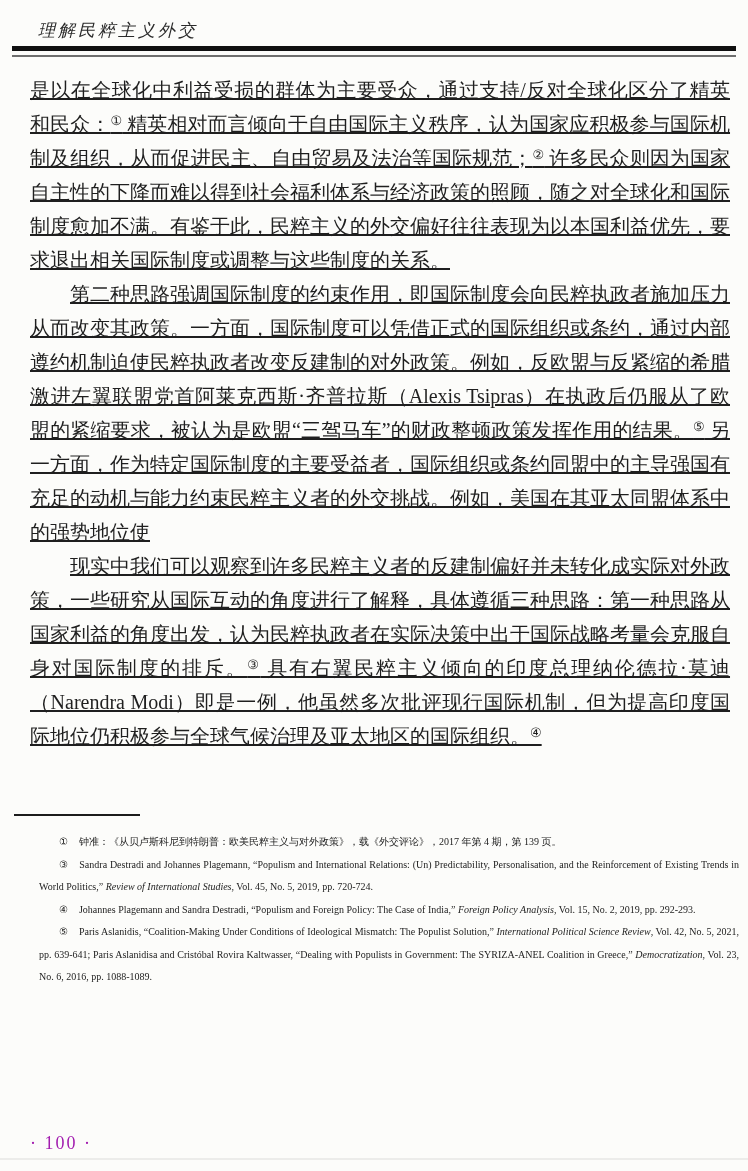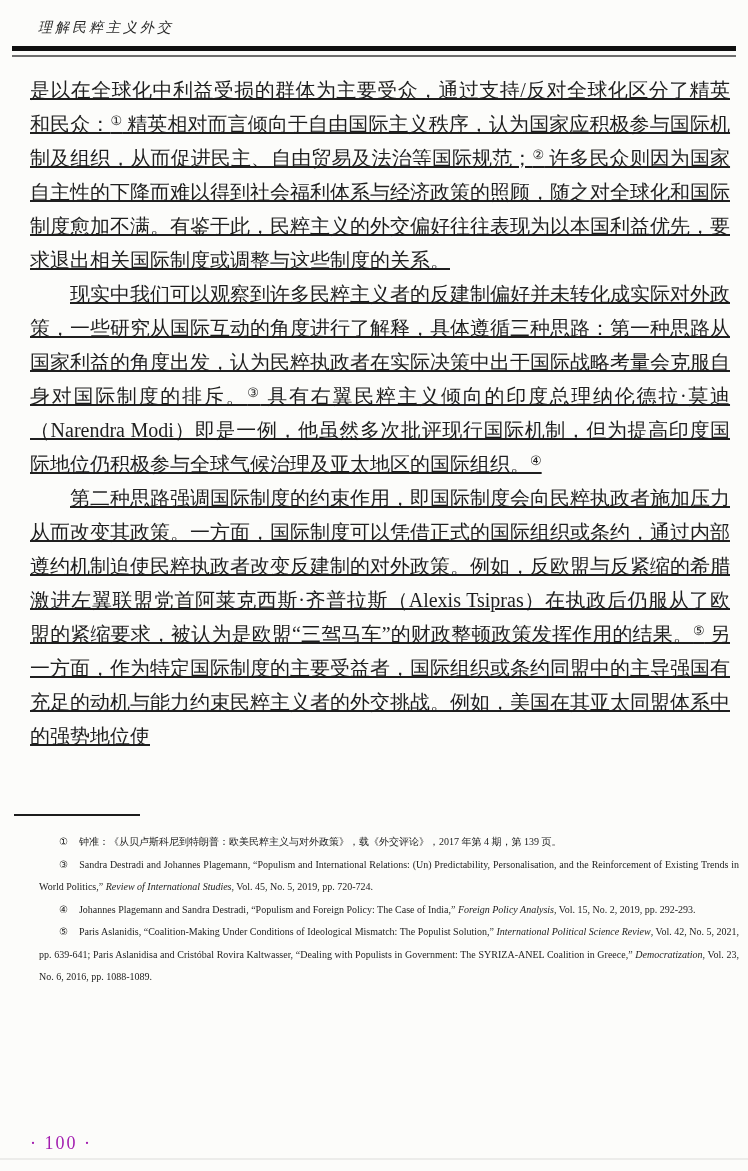--- a/index.html
+++ b/index.html
@@ -7,21 +7,21 @@
     position:relative;
     width:748px;height:1171px;
     margin:0 auto;
     background:#fcfcfa;
     overflow:hidden;
     color:#1f1f1f;
     font-family:"Liberation Serif","DejaVu Serif",serif;
   }
   .running-title{
     position:absolute;top:19px;left:38px;
-    font-size:14px;font-style:italic;letter-spacing:3px;
+    font-size:17px;font-style:italic;letter-spacing:3px;
     color:#2a2a2a;
   }
   .rule-thick{position:absolute;top:46px;left:12px;width:724px;height:5px;background:#101010;}
   .rule-thin{position:absolute;top:55px;left:12px;width:724px;height:2px;background:#6e6e6e;}
   .body-text{
     position:absolute;top:73px;left:30px;width:700px;
     font-size:20px;line-height:34px;
     text-align:justify;
   }
   .para{margin:0;text-indent:2em;text-decoration:underline;}
@@ -51,22 +51,22 @@
 <body>
 
 <div class="page">
 
   <div class="running-title">理解民粹主义外交</div>
   <div class="rule-thick"></div>
   <div class="rule-thin"></div>
 
   <div class="body-text">
     <p class="para no-indent"><span>是以在全球化中利益受损的群体为主要受众，通过支持/反对全球化区分了精英和民众：</span><span class="sup">①</span><span> 精英相对而言倾向于自由国际主义秩序，认为国家应积极参与国际机制及组织，从而促进民主、自由贸易及法治等国际规范；</span><span class="sup">②</span><span> 许多民众则因为国家自主性的下降而难以得到社会福利体系与经济政策的照顾，随之对全球化和国际制度愈加不满。有鉴于此，民粹主义的外交偏好往往表现为以本国利益优先，要求退出相关国际制度或调整与这些制度的关系。</span></p>
+    <p class="para"><span>第二种思路强调国际制度的约束作用，即国际制度会向民粹执政者施加压力从而改变其政策。一方面，国际制度可以凭借正式的国际组织或条约，通过内部遵约机制迫使民粹执政者改变反建制的对外政策。例如，反欧盟与反紧缩的希腊激进左翼联盟党首阿莱克西斯·齐普拉斯（Alexis Tsipras）在执政后仍服从了欧盟的紧缩要求，被认为是欧盟“三驾马车”的财政整顿政策发挥作用的结果。</span><span class="sup">⑤</span><span> 另一方面，作为特定国际制度的主要受益者，国际组织或条约同盟中的主导强国有充足的动机与能力约束民粹主义者的外交挑战。例如，美国在其亚太同盟体系中的强势地位使</span></p>
     <p class="para"><span>现实中我们可以观察到许多民粹主义者的反建制偏好并未转化成实际对外政策，一些研究从国际互动的角度进行了解释，具体遵循三种思路：第一种思路从国家利益的角度出发，认为民粹执政者在实际决策中出于国际战略考量会克服自身对国际制度的排斥。</span><span class="sup">③</span><span> 具有右翼民粹主义倾向的印度总理纳伦德拉·莫迪（Narendra Modi）即是一例，他虽然多次批评现行国际机制，但为提高印度国际地位仍积极参与全球气候治理及亚太地区的国际组织。</span><span class="sup">④</span></p>
-    <p class="para"><span>第二种思路强调国际制度的约束作用，即国际制度会向民粹执政者施加压力从而改变其政策。一方面，国际制度可以凭借正式的国际组织或条约，通过内部遵约机制迫使民粹执政者改变反建制的对外政策。例如，反欧盟与反紧缩的希腊激进左翼联盟党首阿莱克西斯·齐普拉斯（Alexis Tsipras）在执政后仍服从了欧盟的紧缩要求，被认为是欧盟“三驾马车”的财政整顿政策发挥作用的结果。</span><span class="sup">⑤</span><span> 另一方面，作为特定国际制度的主要受益者，国际组织或条约同盟中的主导强国有充足的动机与能力约束民粹主义者的外交挑战。例如，美国在其亚太同盟体系中的强势地位使</span></p>
   </div>
 
   <div class="footnote-sep"></div>
 
   <div class="footnotes">
     <p class="footnote"><span class="marker">①</span><span>钟准：《从贝卢斯科尼到特朗普：欧美民粹主义与对外政策》，载《外交评论》，2017 年第 4 期，第 139 页。</span></p>
     <p class="footnote"><span class="marker">③</span><span>Sandra Destradi and Johannes Plagemann, “Populism and International Relations: (Un) Predictability, Personalisation, and the Reinforcement of Existing Trends in World Politics,” </span><span class="i">Review of International Studies</span><span>, Vol. 45, No. 5, 2019, pp. 720-724.</span></p>
     <p class="footnote"><span class="marker">④</span><span>Johannes Plagemann and Sandra Destradi, “Populism and Foreign Policy: The Case of India,” </span><span class="i">Foreign Policy Analysis</span><span>, Vol. 15, No. 2, 2019, pp. 292-293.</span></p>
     <p class="footnote"><span class="marker">⑤</span><span>Paris Aslanidis, “Coalition-Making Under Conditions of Ideological Mismatch: The Populist Solution,” </span><span class="i">International Political Science Review</span><span>, Vol. 42, No. 5, 2021, pp. 639-641; Paris Aslanidisa and Cristóbal Rovira Kaltwasser, “Dealing with Populists in Government: The SYRIZA-ANEL Coalition in Greece,” </span><span class="i">Democratization</span><span>, Vol. 23, No. 6, 2016, pp. 1088-1089.</span></p>
   </div>

